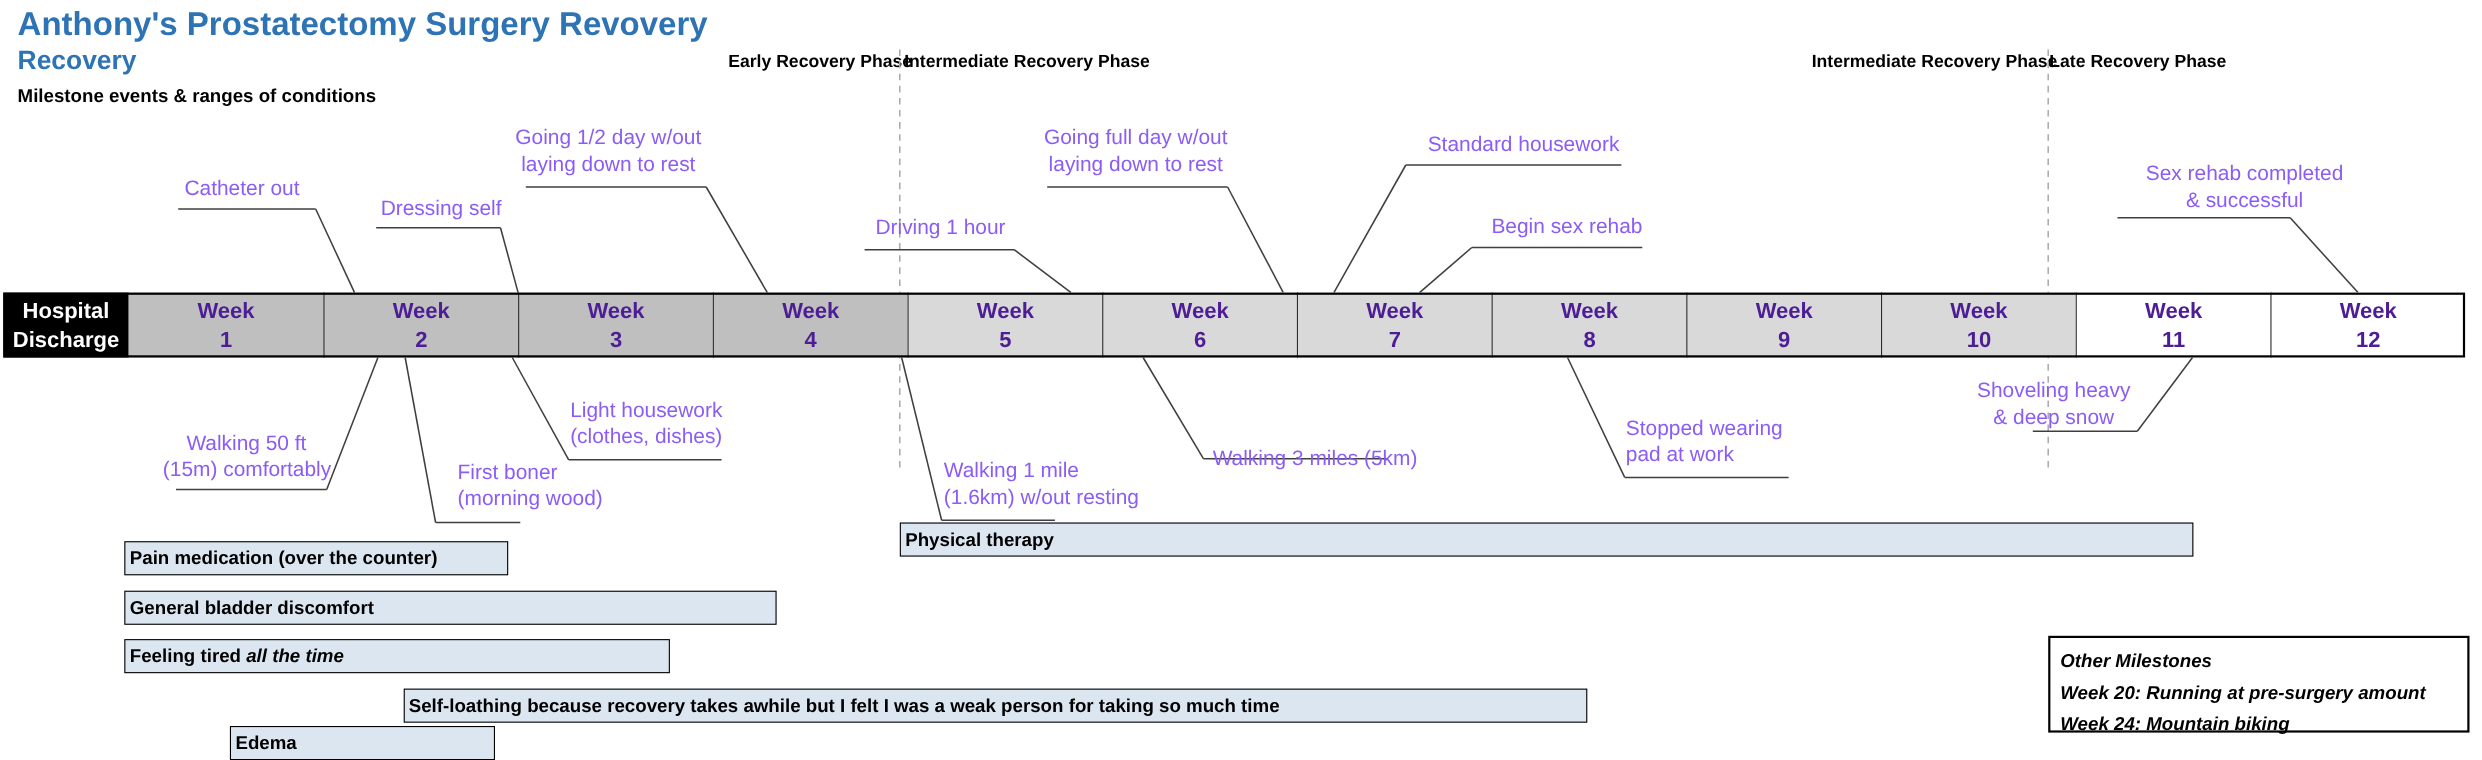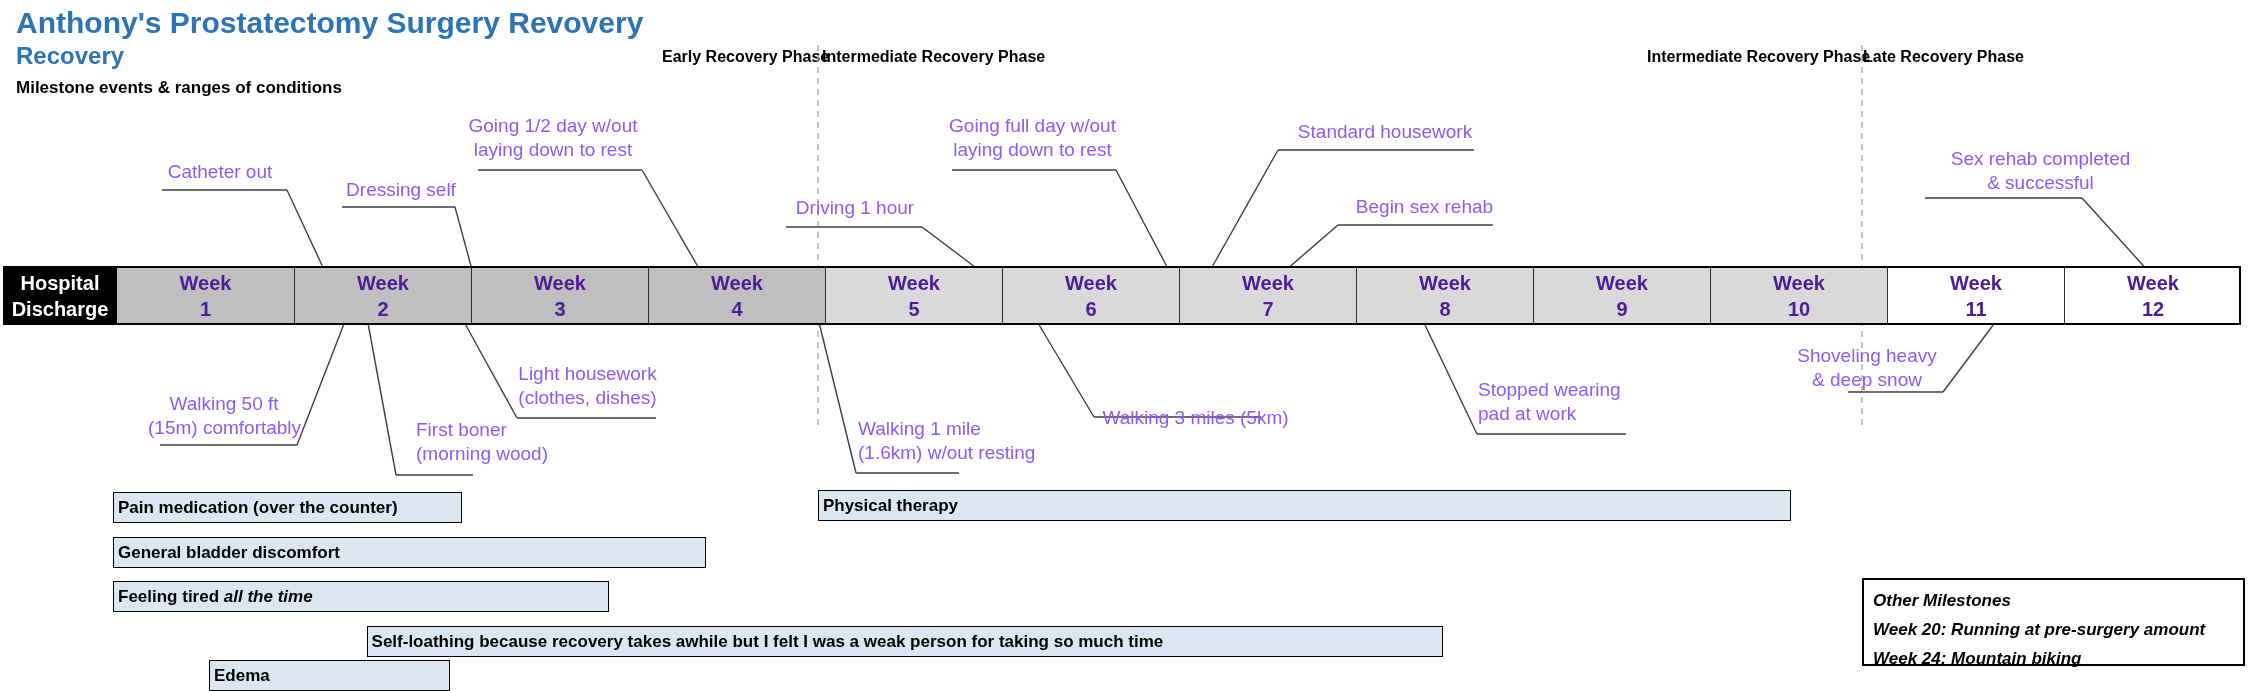--- a/index.html
+++ b/index.html
@@ -209,21 +209,21 @@
       <div class="abs range-bar" style="left: 113px; top: 492px; width: 349.15px; height: 31px;">
         <span>Pain medication (over the counter)</span>
       </div>
       <div class="abs range-bar" style="left: 113px; top: 537px; width: 593.41px; height: 31px;">
         <span>General bladder discomfort</span>
       </div>
       <div class="abs range-bar" style="left: 113px; top: 581px; width: 496.06px; height: 31px;">
         <span style="white-space: pre;">Feeling tired </span>
         <span class="it">all the time</span>
       </div>
-      <div class="abs range-bar" style="left: 817.92px; top: 490px; width: 973px; height: 31px;">
+      <div class="abs range-bar" style="left: 817.92px; top: 475px; width: 1176px; height: 31px;">
         <span>Physical therapy</span>
       </div>
       <div class="abs range-bar" style="left: 366.57px; top: 626px; width: 1076.16px; height: 31px;">
         <span>Self-loathing because recovery takes awhile but I felt I was a weak person for taking so much time</span>
       </div>
       <div class="abs range-bar" style="left: 209.04px; top: 660px; width: 240.72px; height: 31px;">
         <span>Edema</span>
       </div>
     </div>
 

